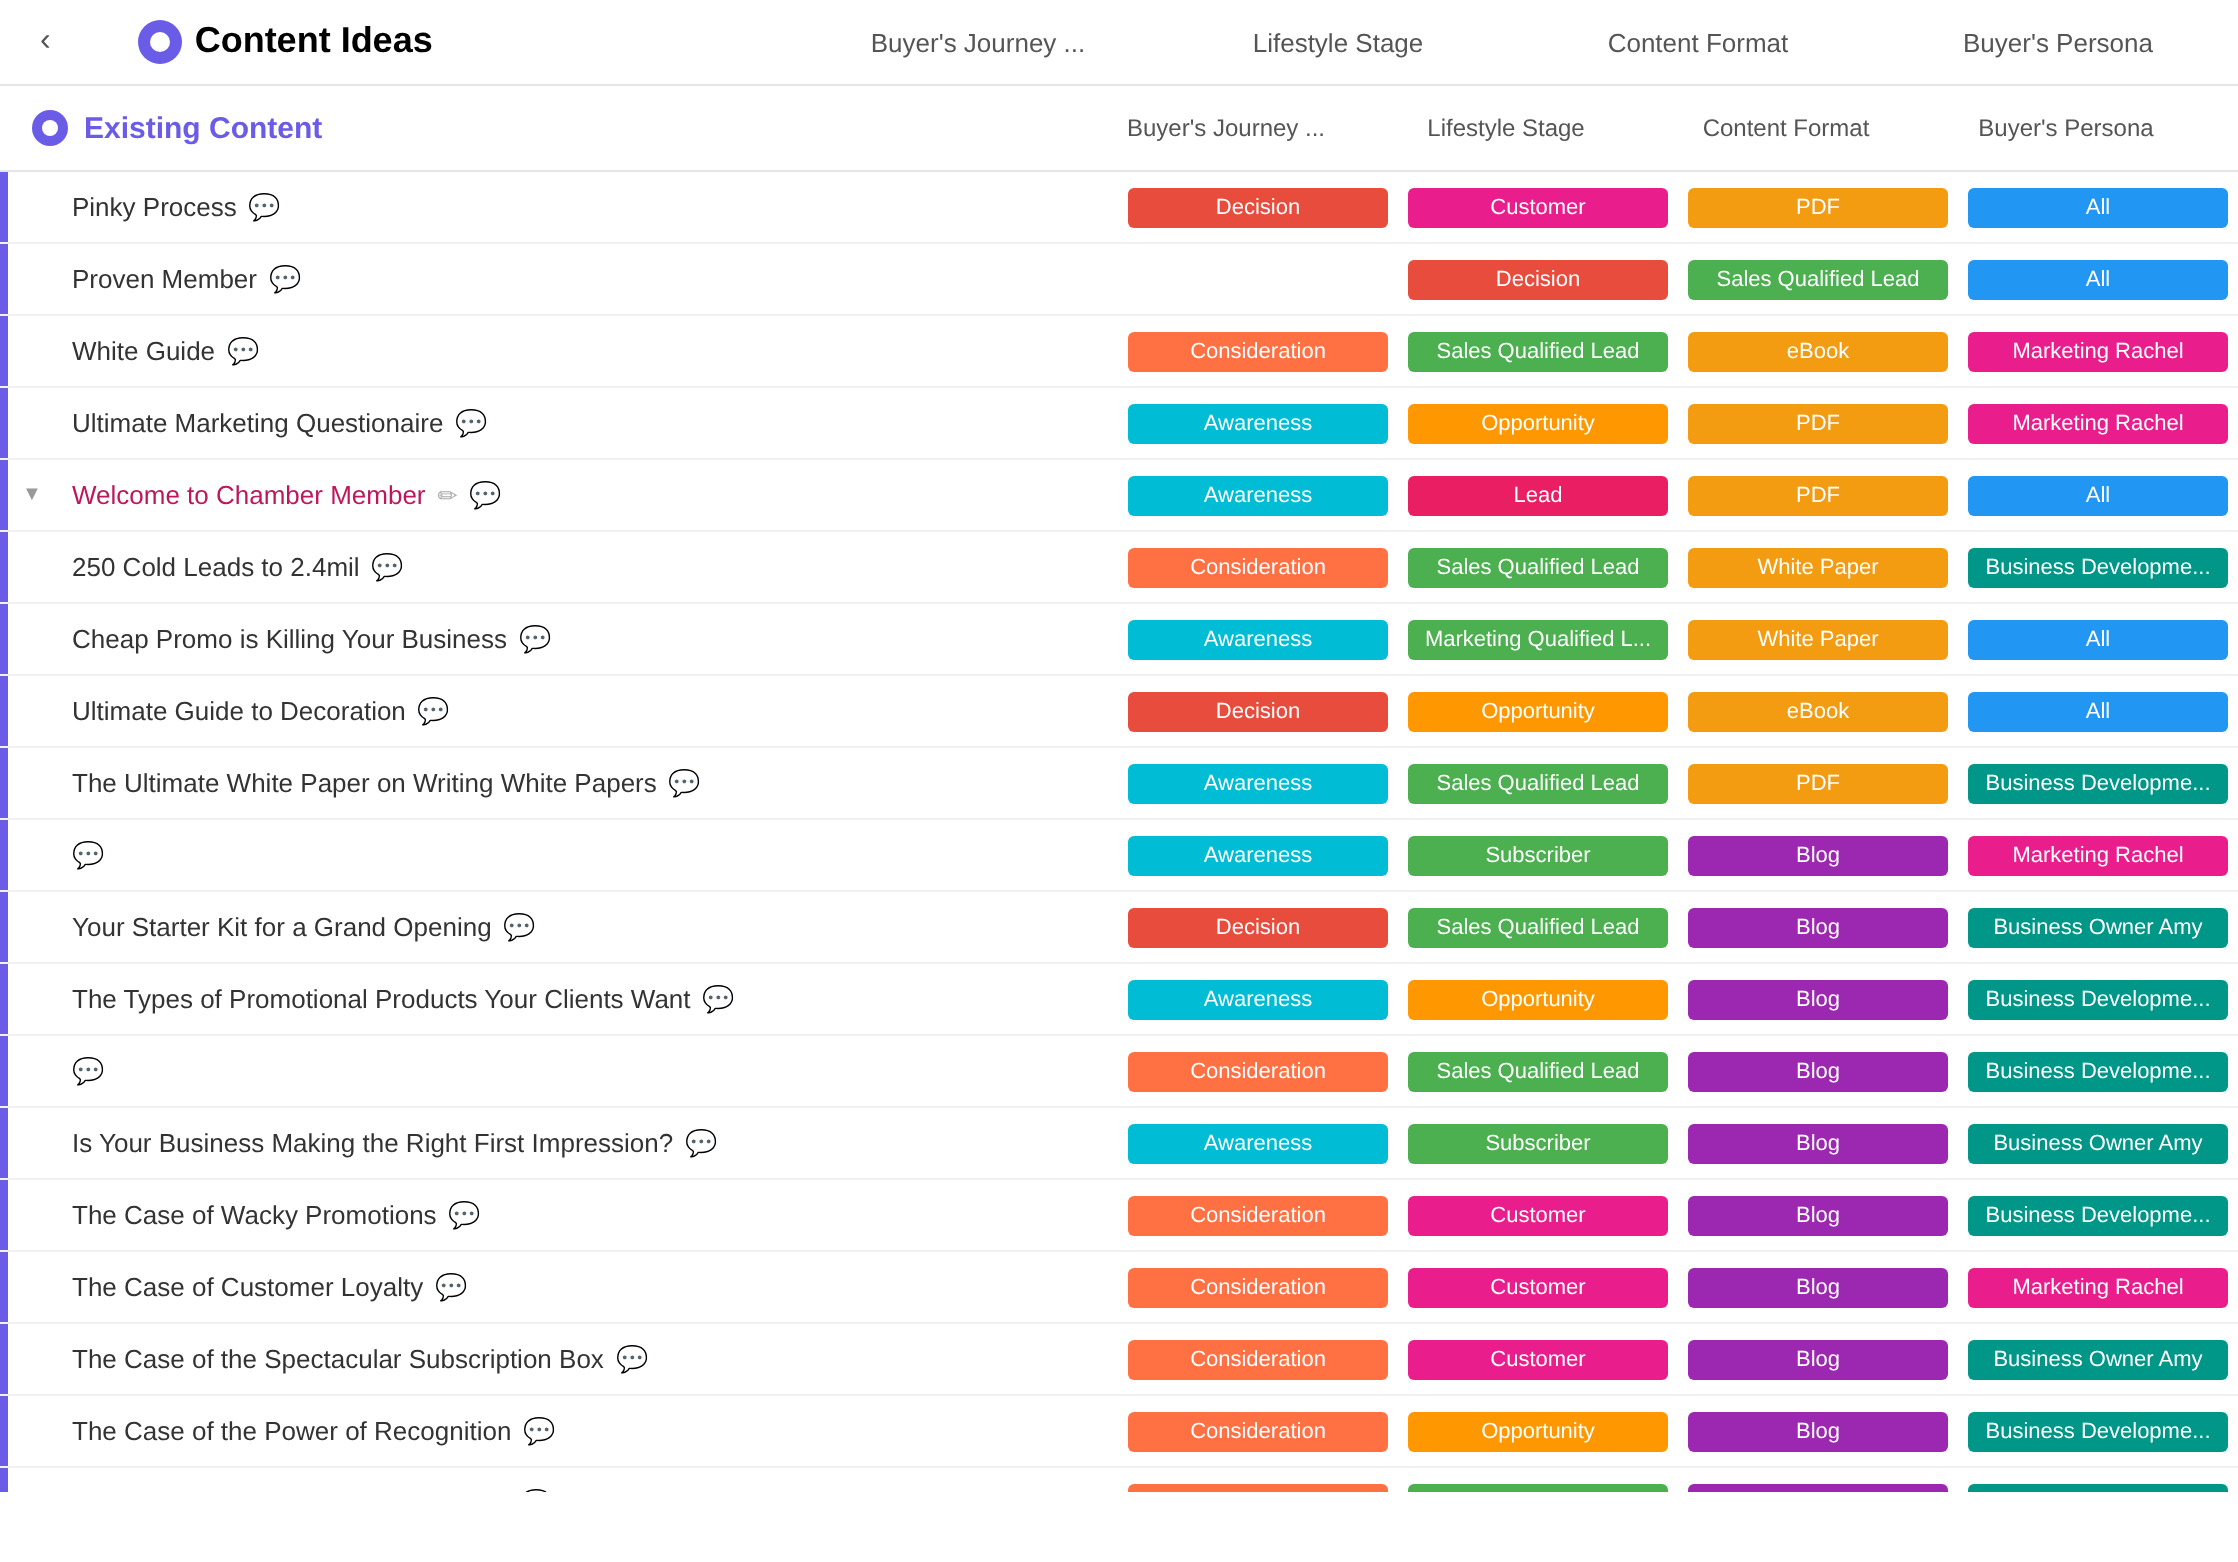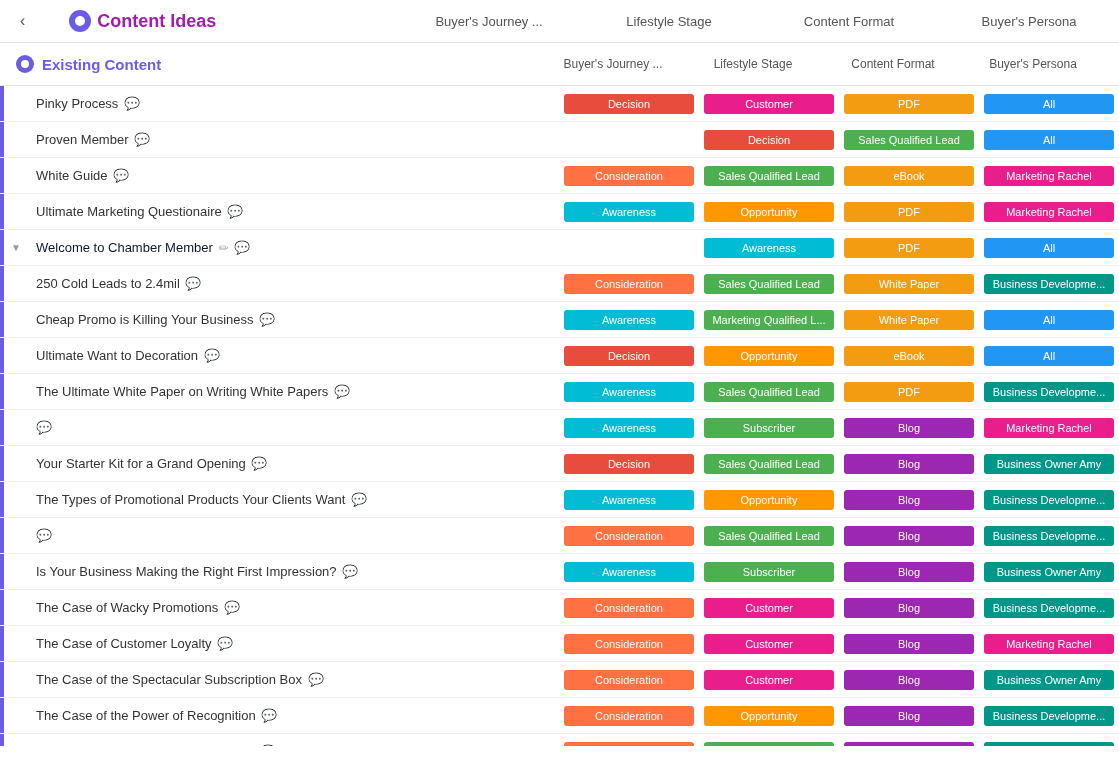--- a/index.html
+++ b/index.html
@@ -7,23 +7,23 @@
 
     .top-nav {
       display: flex;
       align-items: center;
       padding: 10px 20px;
       border-bottom: 1px solid #e5e5e5;
       gap: 40px;
     }
     .top-nav .logo {
       display: flex;
-      align-items: center;
+      align-items: flex-start;
       gap: 6px;
-      color: #a21caf;
+      color: #000000;
       font-size: 18px;
       font-weight: 600;
       text-decoration: none;
     }
     .top-nav .logo-icon {
       width: 22px; height: 22px;
       background: #6b5ce7;
       border-radius: 50%;
       display: flex; align-items: center; justify-content: center;
     }
@@ -102,21 +102,21 @@
     .row-title {
       flex: 1;
       padding: 6px 8px;
       color: #333;
       font-size: 13px;
       display: flex;
       align-items: center;
       gap: 6px;
     }
     .row-title a {
-      color: #0f172a;
+      color: #be185d;
       text-decoration: none;
     }
     .comment-icon {
       color: #ccc;
       font-size: 14px;
       margin-right: 8px;
       cursor: pointer;
     }
     .row-cells {
       display: flex;
@@ -277,20 +277,23 @@
       <div class="row-title">
         <a href="#">Welcome to Chamber Member</a>
         <span style="font-size: 12px; color: rgb(170, 170, 170); cursor: pointer;">✏</span>
         <span class="comment-icon" style="font-size: 13px;">💬</span>
       </div>
       <div class="row-cells">
         <div class="cell">
           <div class="badge" style="background-color: rgb(0, 188, 212);">Awareness</div>
         </div>
         <div class="cell">
+          <div class="badge" style="background-color: rgb(233, 30, 99);">Lead</div>
+        </div>
+        <div class="cell">
           <div class="badge" style="background-color: rgb(243, 156, 18);">PDF</div>
         </div>
         <div class="cell">
           <div class="badge" style="background-color: rgb(33, 150, 243);">All</div>
         </div>
       </div>
     </div>
     <div class="content-row">
       <div class="row-left-bar"></div>
       <div class="row-toggle"></div>
@@ -332,21 +335,21 @@
         </div>
         <div class="cell">
           <div class="badge" style="background-color: rgb(33, 150, 243);">All</div>
         </div>
       </div>
     </div>
     <div class="content-row">
       <div class="row-left-bar"></div>
       <div class="row-toggle"></div>
       <div class="row-title">
-        <span>Ultimate Want to Decoration</span>
+        <span>Ultimate Guide to Decoration</span>
         <span class="comment-icon" style="font-size: 13px;">💬</span>
       </div>
       <div class="row-cells">
         <div class="cell">
           <div class="badge" style="background-color: rgb(231, 76, 60);">Decision</div>
         </div>
         <div class="cell">
           <div class="badge" style="background-color: rgb(255, 152, 0);">Opportunity</div>
         </div>
         <div class="cell">

